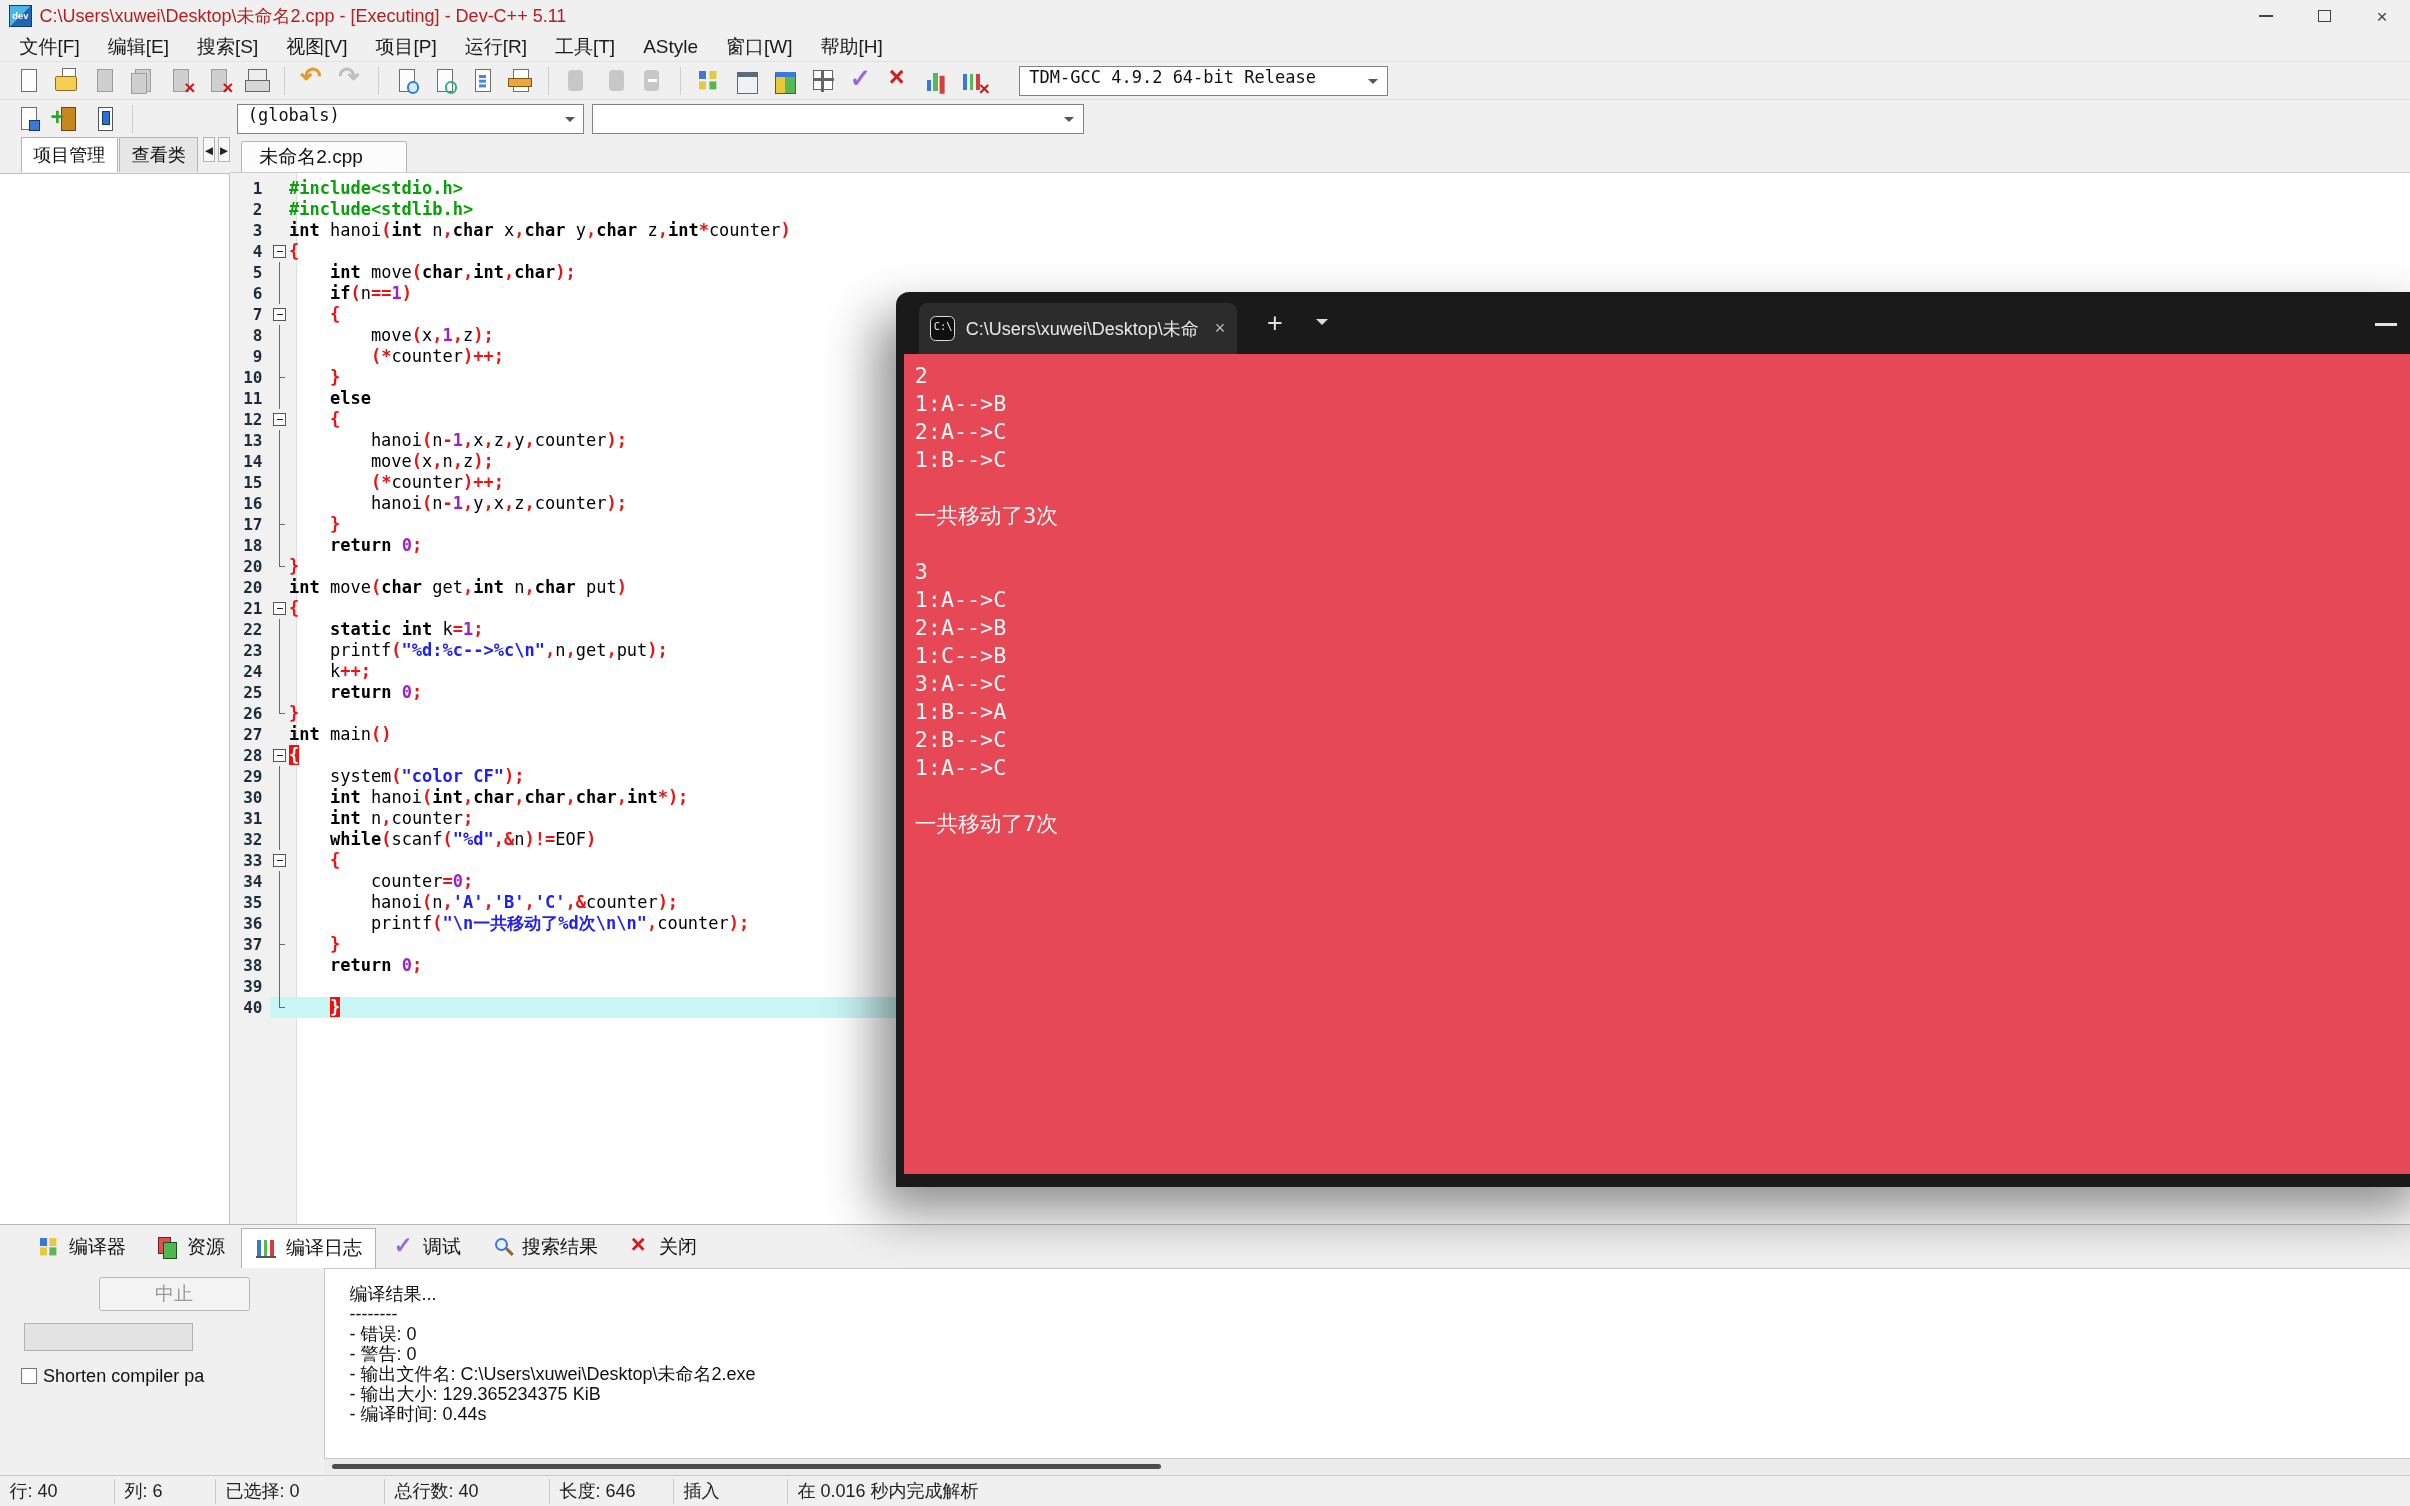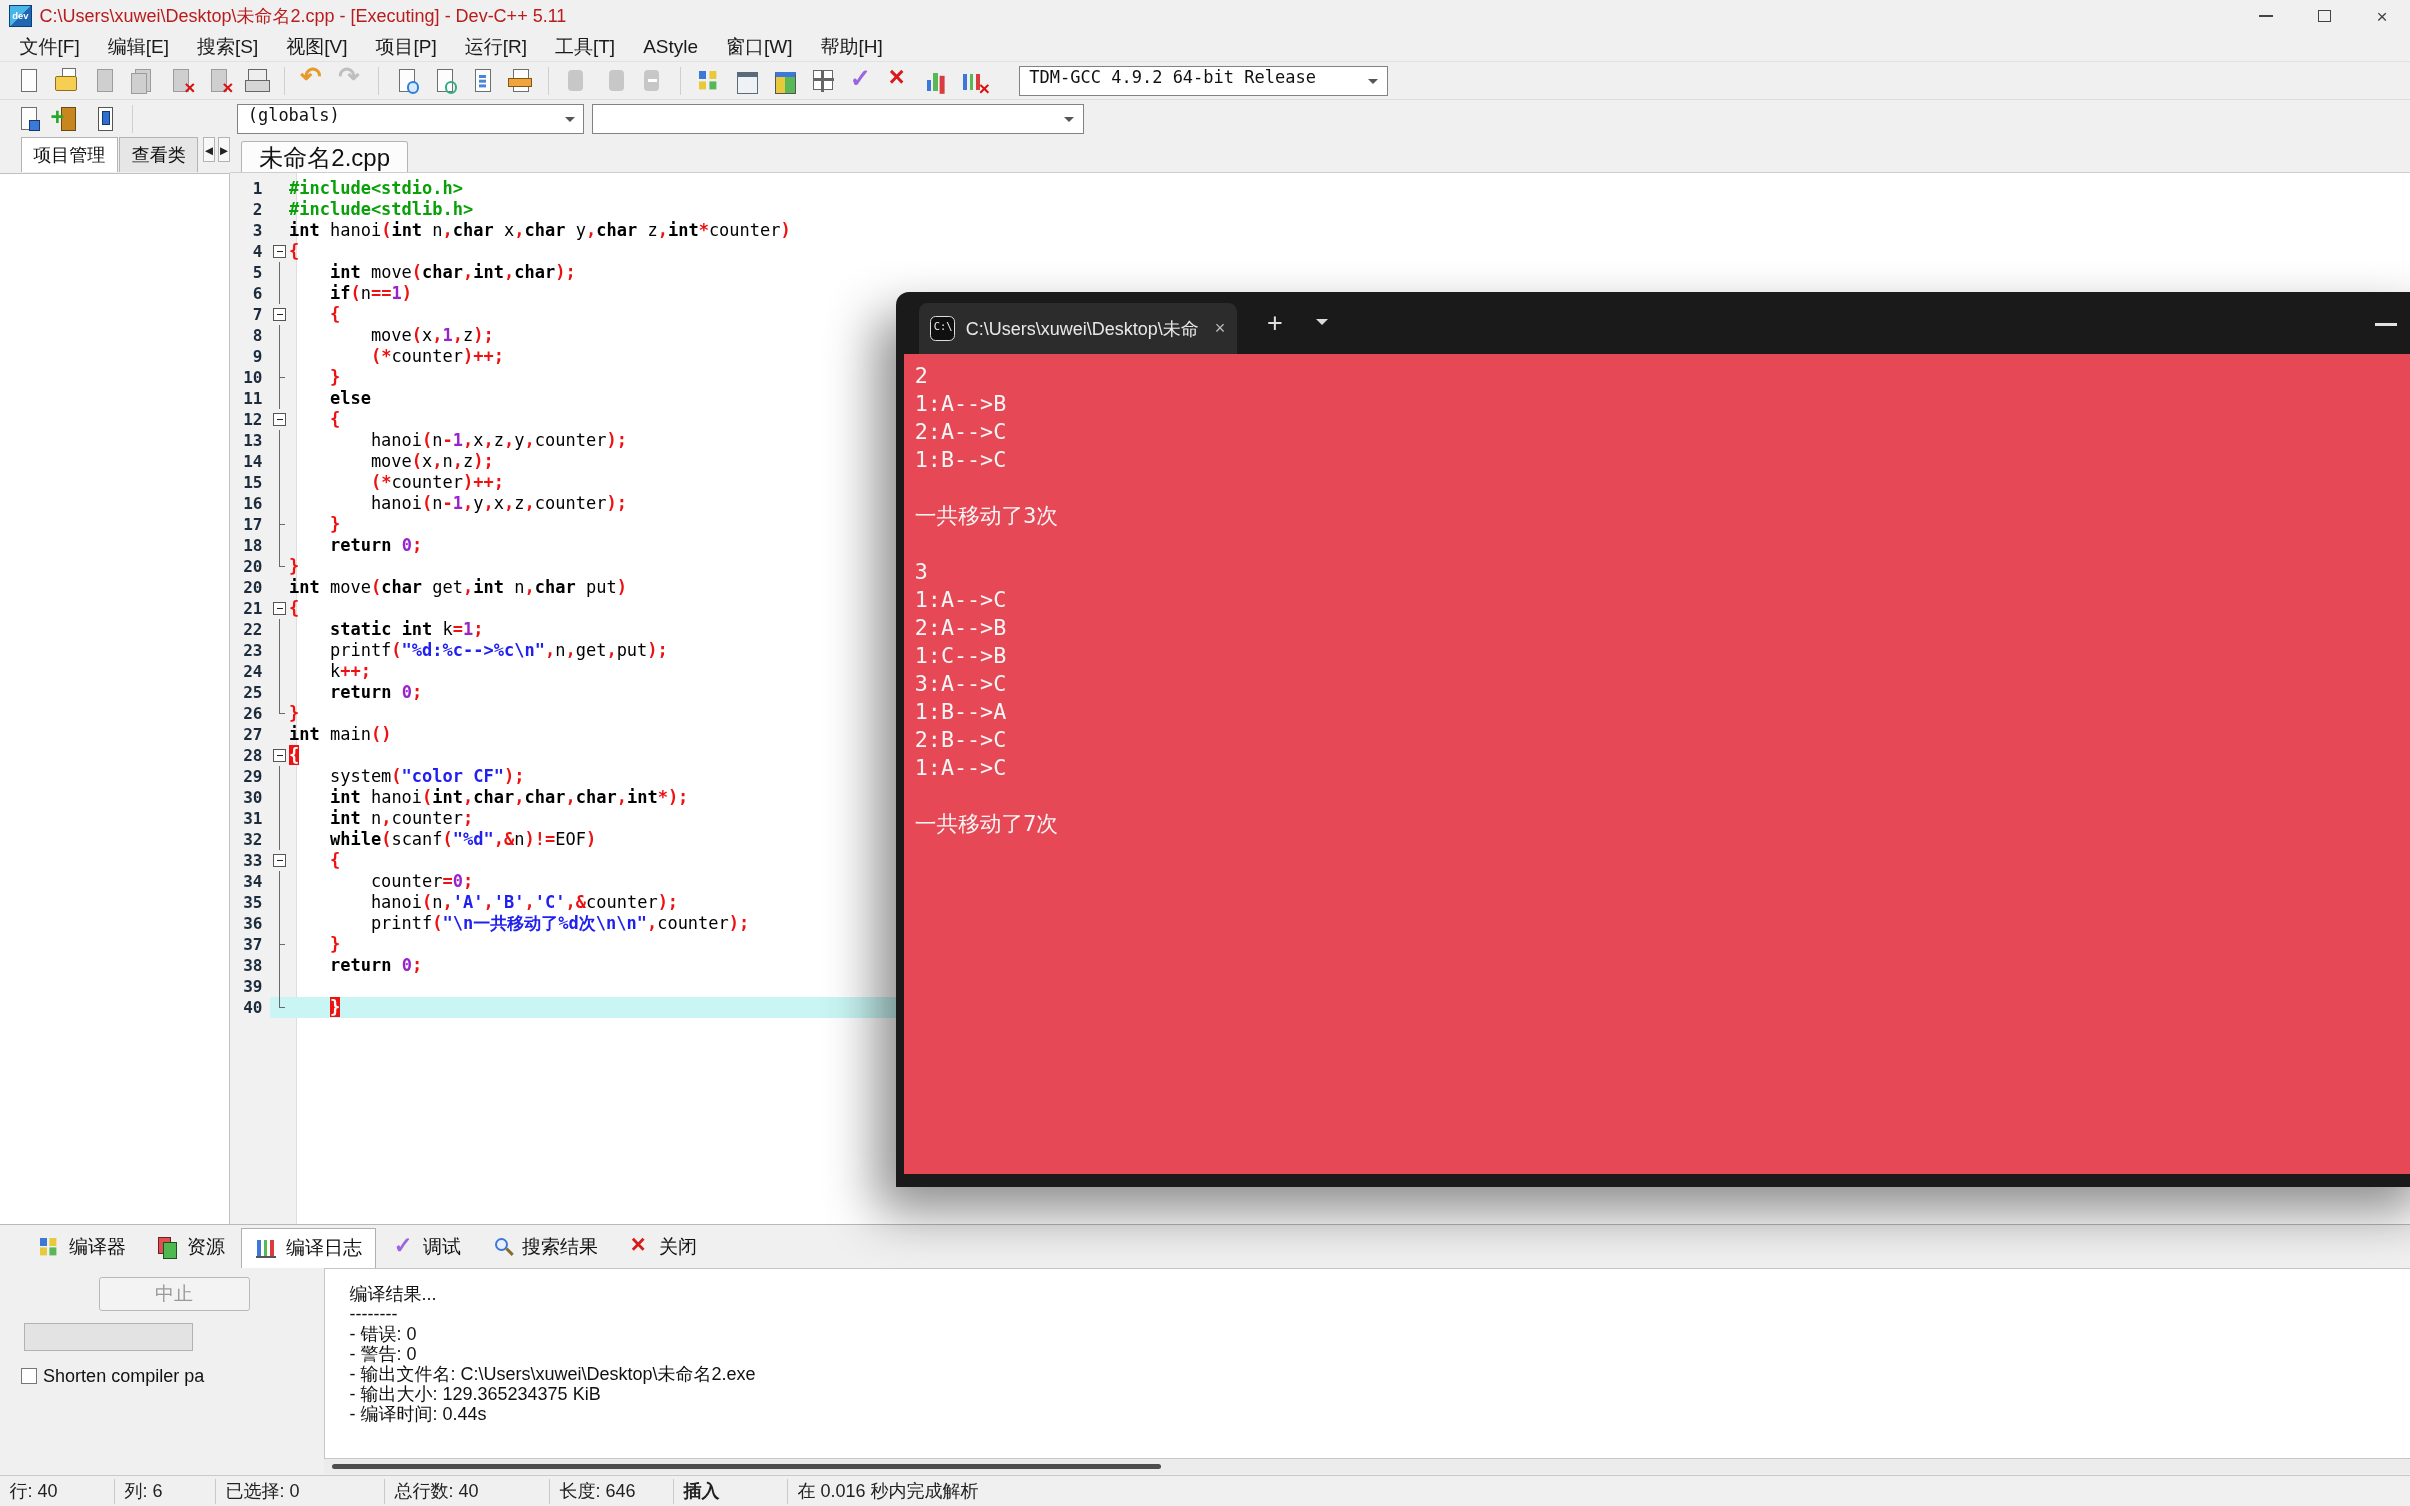--- a/index.html
+++ b/index.html
@@ -79,21 +79,21 @@
   .main{position:absolute;top:137px;left:0;right:0;height:1087px;background:#fff}
   .sidebar{position:absolute;left:0;top:0;width:230px;height:100%;background:#f0f0f0}
   .side-tabs{height:36px;display:flex;align-items:flex-start;padding-left:21px}
   .stab{padding:4.7px 11.3px 5.6px;font-size:18px;border:0.9px solid #b4b4b4;border-bottom:none;background:#e6e6e6;margin-right:1.9px;white-space:nowrap}
   .stab.active{background:#fff}
   .sarrow{width:25.4px;height:25.4px;border:0.9px solid #b4b4b4;background:#f8f8f8;font-size:10.4px;color:#222;display:flex;align-items:center;justify-content:center;margin:0 0 2.8px 2.8px}
   .side-body{position:absolute;top:36px;left:0;right:0;bottom:0;background:#fff;border-top:0.9px solid #c0c0c0;border-right:1.9px solid #c0c0c0}
 
   .editor{position:absolute;left:230px;top:0;right:0;height:100%}
   .doc-tabbar{height:36px;background:#f0f0f0;border-bottom:0.9px solid #cdcdcd;display:flex;align-items:flex-end;padding-left:11.3px}
-  .doc-tab{height:31px;min-width:166px;background:#fcfcfc;border:0.9px solid #b4b4b4;border-bottom:none;border-radius:2.8px 2.8px 0 0;display:flex;align-items:flex-start;padding:0 17px;font-size:24px}
+  .doc-tab{height:31px;min-width:166px;background:#fcfcfc;border:0.9px solid #b4b4b4;border-bottom:none;border-radius:2.8px 2.8px 0 0;display:flex;align-items:center;padding:0 17px;font-size:19px}
   .code{position:absolute;top:36px;left:0;right:0;bottom:0;background:#fff;padding-top:4.7px;
     font-family:"DejaVu Sans Mono","Liberation Mono",monospace;font-size:17px}
   .gutterbg{position:absolute;left:0;top:0;bottom:0;width:67px;background:#f1f1f1;border-right:0.9px solid #dedede}
   .crow{display:flex;height:21px;line-height:21px;white-space:pre}
   .lnum{position:relative;width:40px;text-align:right;padding-right:7.5px;color:#1c2c3c;font-weight:bold;font-size:16px}
   .fold{position:relative;width:19px}
   .fold.line::before,.fold.tick::before{content:'';position:absolute;left:8.5px;top:0;bottom:0;width:1.4px;background:#6a6a6a}
   .fold.end::before{content:'';position:absolute;left:8.5px;top:0;height:11.3px;width:1.4px;background:#6a6a6a}
   .fold.tick::after,.fold.end::after{content:'';position:absolute;left:8.5px;top:10px;width:6.6px;height:1.4px;background:#6a6a6a}
   .fold.box::before{content:'';position:absolute;left:2.8px;top:4.2px;width:11.3px;height:11.3px;border:1.4px solid #555;background:#fff}
@@ -441,18 +441,18 @@
       </div>
     </div>
   </div>
 
   <div class="statusbar">
       <span class="seg" style="width: 115px;">行: 40</span>
       <span class="seg" style="width: 101px;">列: 6</span>
       <span class="seg" style="width: 169px;">已选择: 0</span>
       <span class="seg" style="width: 165px;">总行数: 40</span>
       <span class="seg" style="width: 124px;">长度: 646</span>
-      <span class="seg" style="width: 114px; font-weight: bold;">插入</span>
+      <span class="seg" style="width: 114px;">插入</span>
       <span class="seg" style="flex: 1 1 0%;">在 0.016 秒内完成解析</span>
     </div>
 
 </div>
 
 
 </body></html>

